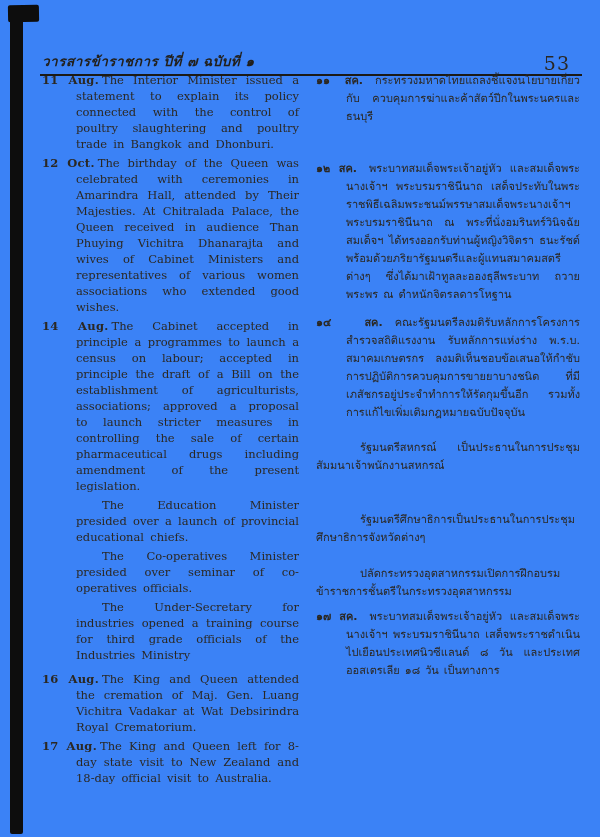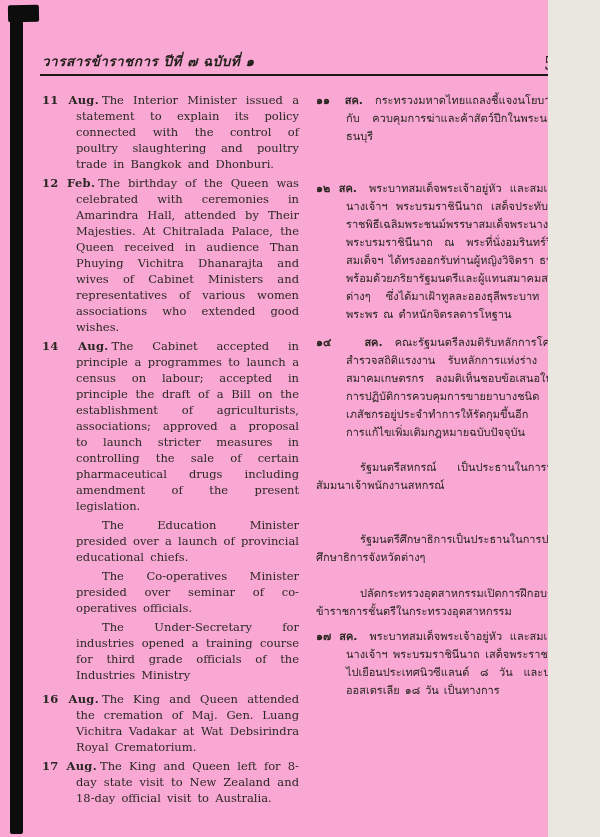--- a/index.html
+++ b/index.html
@@ -2,22 +2,22 @@
 <html><head>
 <meta charset="utf-8">
 <style>
   html,body { margin:0; padding:0; }
   body {
     width:600px; height:837px;
     background:#e9e7e0;
     font-family:"DejaVu Serif","Liberation Serif",serif;
   }
   .page {
-    position:relative; width:548px; height:837px;
-    background:#f9a8d4; overflow:hidden;
+    position:relative; width:600px; height:837px;
+    background:#3b82f6; overflow:hidden;
     color:#2a2722;
   }
   
   .scan-bar {
     position:absolute; left:10px; top:6px; width:13px; height:828px;
     background:#0d0d0d; border-radius:2px;
   }
   .scan-corner {
     position:absolute; left:8px; top:5px; width:31px; height:17px;
     background:#0d0d0d; border-radius:2px; transform:rotate(-1deg);
@@ -31,21 +31,21 @@
     font-size:13.5px; letter-spacing:0.5px; color:#221f1a;
   }
   .page-number {
     position:absolute; right:12px; top:4px;
     font-size:19px; color:#2a2722; letter-spacing:1px;
   }
   .header-rule {
     position:absolute; left:40px; top:74px; width:542px; height:2px;
     background:#1c1a16;
   }
-  .col { position:absolute; top:92px; }
+  .col { position:absolute; top:72px; }
   .col-en { left:42px;  width:257px; }
   .col-th { left:316px; width:264px; }
 
   .entry {
     margin:0 0 3px 0;
     margin-left:34px; text-indent:-34px;
     font-size:11.5px; line-height:16px;
     text-align:justify; word-spacing:2.5px;
     color:#2b2823;
   }
@@ -80,21 +80,21 @@
   <div class="scan-bar"></div>
 
   <div class="header">
     <div class="journal-title">วารสารข้าราชการ ปีที่ ๗ ฉบับที่ ๑</div>
     <div class="page-number">53</div>
   </div>
   <div class="header-rule"></div>
 
   <div class="col col-en">
     <p class="entry"><span class="day">11 Aug.</span><span>The Interior Minister issued a statement to explain its policy connected with the control of poultry slaughtering and poultry trade in Bangkok and Dhonburi.</span></p>
-    <p class="entry"><span class="day">12 Feb.</span><span>The birthday of the Queen was celebrated with ceremonies in Amarindra Hall, attended by Their Majesties. At Chitralada Palace, the Queen received in audience Than Phuying Vichitra Dhanarajta and wives of Cabinet Ministers and representatives of various women associations who extended good wishes.</span></p>
+    <p class="entry"><span class="day">12 Oct.</span><span>The birthday of the Queen was celebrated with ceremonies in Amarindra Hall, attended by Their Majesties. At Chitralada Palace, the Queen received in audience Than Phuying Vichitra Dhanarajta and wives of Cabinet Ministers and representatives of various women associations who extended good wishes.</span></p>
     <p class="entry"><span class="day">14 Aug.</span><span>The Cabinet accepted in principle a programmes to launch a census on labour; accepted in principle the draft of a Bill on the establishment of agriculturists, associations; approved a proposal to launch stricter measures in controlling the sale of certain pharmaceutical drugs including amendment of the present legislation.</span></p>
     <p class="entry sub"><span>The Education Minister presided over a launch of provincial educational chiefs.</span></p>
     <p class="entry sub"><span>The Co-operatives Minister presided over seminar of co-operatives officials.</span></p>
     <p class="entry sub"><span>The Under-Secretary for industries opened a training course for third grade officials of the Industries Ministry</span></p>
     <p class="entry mt-en"><span class="day">16 Aug.</span><span>The King and Queen attended the cremation of Maj. Gen. Luang Vichitra Vadakar at Wat Debsirindra Royal Crematorium.</span></p>
     <p class="entry"><span class="day">17 Aug.</span><span>The King and Queen left for 8-day state visit to New Zealand and 18-day official visit to Australia.</span></p>
   </div>
 
   <div class="col col-th">
     <p class="tentry"><span class="day">๑๑ สค.</span><span>กระทรวงมหาดไทยแถลงชี้แจงนโยบายเกี่ยวกับ ควบคุมการฆ่าและค้าสัตว์ปีกในพระนครและธนบุรี</span></p>

